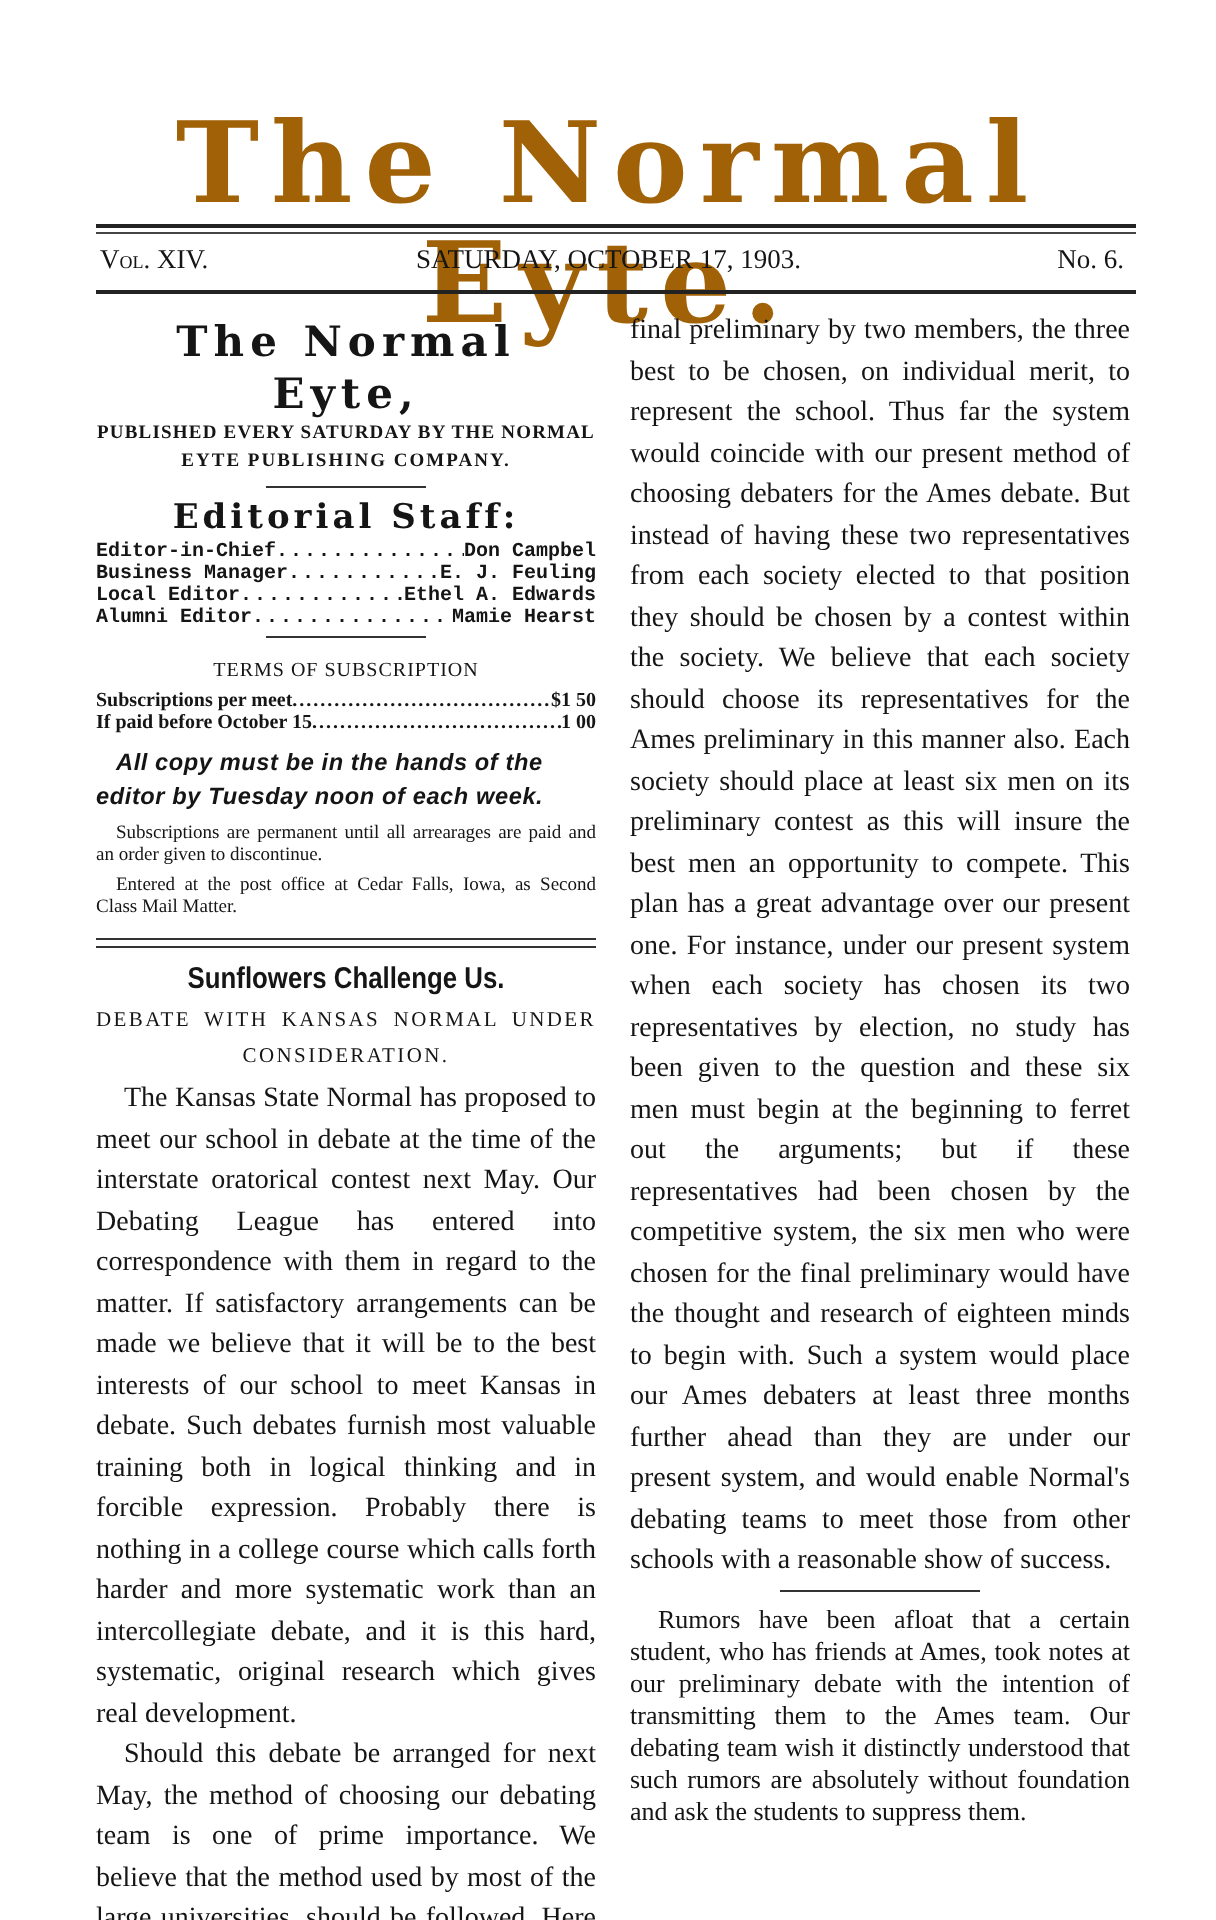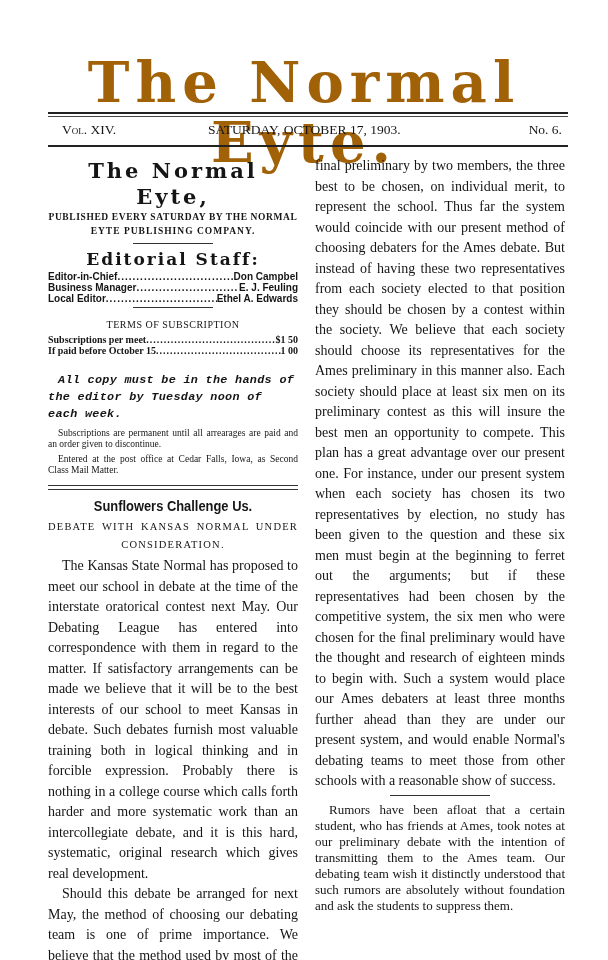--- a/index.html
+++ b/index.html
@@ -13,52 +13,52 @@
     color: #a16207;
   }
   .rule-thick { position: absolute; height: 2px; background: #222; }
   .rule-thin { position: absolute; height: 1px; background: #444; }
 
   .dateline {
     position: absolute; top: 120px; left: 48px; width: 514px; height: 20px;
     font-size: 13.5px; line-height: 20px;
   }
   .dateline span { position: absolute; top: 0; }
-  .vol { left: 14px; font-variant: small-caps; }
+  .vol { left: 2px; font-variant: small-caps; }
   .date { left: 160px; }
   .issue { right: 0; }
 
   .col { position: absolute; top: 150px; }
   .col-left { left: 48px; width: 250px; }
   .col-right { left: 315px; width: 250px; }
 
   .box-title {
     text-align: center; font-family: "DejaVu Serif", serif; font-weight: bold;
     font-size: 21px; letter-spacing: 3px; line-height: 26px; margin-top: 8px;
   }
   .caps-small {
     text-align: center; font-family: "Liberation Serif", serif; font-size: 9.5px;
     font-weight: bold; letter-spacing: 1px; line-height: 14px; text-transform: uppercase;
   }
   .short-rule { width: 80px; height: 1px; background: #333; margin: 5px auto 5px; }
   .staff-title {
     text-align: center; font-family: "DejaVu Serif", serif; font-weight: bold;
     font-size: 17px; letter-spacing: 2px; line-height: 20px;
   }
-  .staff-list { margin-top: 2px; font-family: Liberation Sans, sans-serif; font-weight: bold; font-size: 10px; line-height: 11px; }
+  .staff-list { margin-top: 2px; font-family: Liberation Mono, monospace; font-weight: bold; font-size: 10px; line-height: 11px; }
   .staff-row { display: flex; align-items: baseline; }
   .staff-row .role { white-space: nowrap; }
   .staff-row .dots { flex: 1; overflow: hidden; white-space: nowrap; letter-spacing: 1px; }
   .staff-row .dots::after { content: "........................................................................................................"; }
   .staff-row .name { white-space: nowrap; }
   .terms-head { text-align: center; font-size: 10px; letter-spacing: 0.5px; margin-top: 10px; line-height: 14px; }
   .sub-list { margin-top: 2px; font-weight: bold; font-size: 10px; line-height: 11px; }
   .copy-notice {
-    font-family: Liberation Mono, monospace; font-style: italic; font-weight: bold;
-    font-size: 11.8px; line-height: 17px; margin-top: 16px; text-indent: 10px; letter-spacing: 0.3px;
+    font-family: Liberation Sans, sans-serif; font-style: italic; font-weight: bold;
+    font-size: 11.8px; line-height: 17px; margin-top: 6px; text-indent: 10px; letter-spacing: 0.3px;
   }
   .fine { font-size: 9.5px; line-height: 10.5px; margin-top: 5px; text-indent: 10px; text-align: justify; }
   .double-rule { margin-top: 10px; }
   .double-rule div { height: 1px; background: #333; margin-bottom: 3px; }
 
   .headline {
     font-family: "Liberation Sans", "DejaVu Sans", sans-serif; font-weight: bold;
     font-size: 15px; text-align: center; margin-top: 6px; line-height: 20px;
     transform: scaleX(0.86);
   }
@@ -103,20 +103,25 @@
       <div class="staff-row">
         <span class="role">Business Manager</span>
           <span class="dots"></span>
           <span class="name">E. J. Feuling</span>
       </div>
       <div class="staff-row">
         <span class="role">Local Editor</span>
           <span class="dots"></span>
           <span class="name">Ethel A. Edwards</span>
       </div>
+      <div class="staff-row">
+        <span class="role">Alumni Editor</span>
+          <span class="dots"></span>
+          <span class="name">Mamie Hearst</span>
+      </div>
     </div>
 
     <div class="short-rule" style="margin-top:3px;"></div>
     <div class="terms-head">TERMS OF SUBSCRIPTION</div>
 
     <div class="sub-list">
       <div class="staff-row">
         <span class="role">Subscriptions per meet</span>
           <span class="dots"></span>
           <span class="name">$1 50</span>

